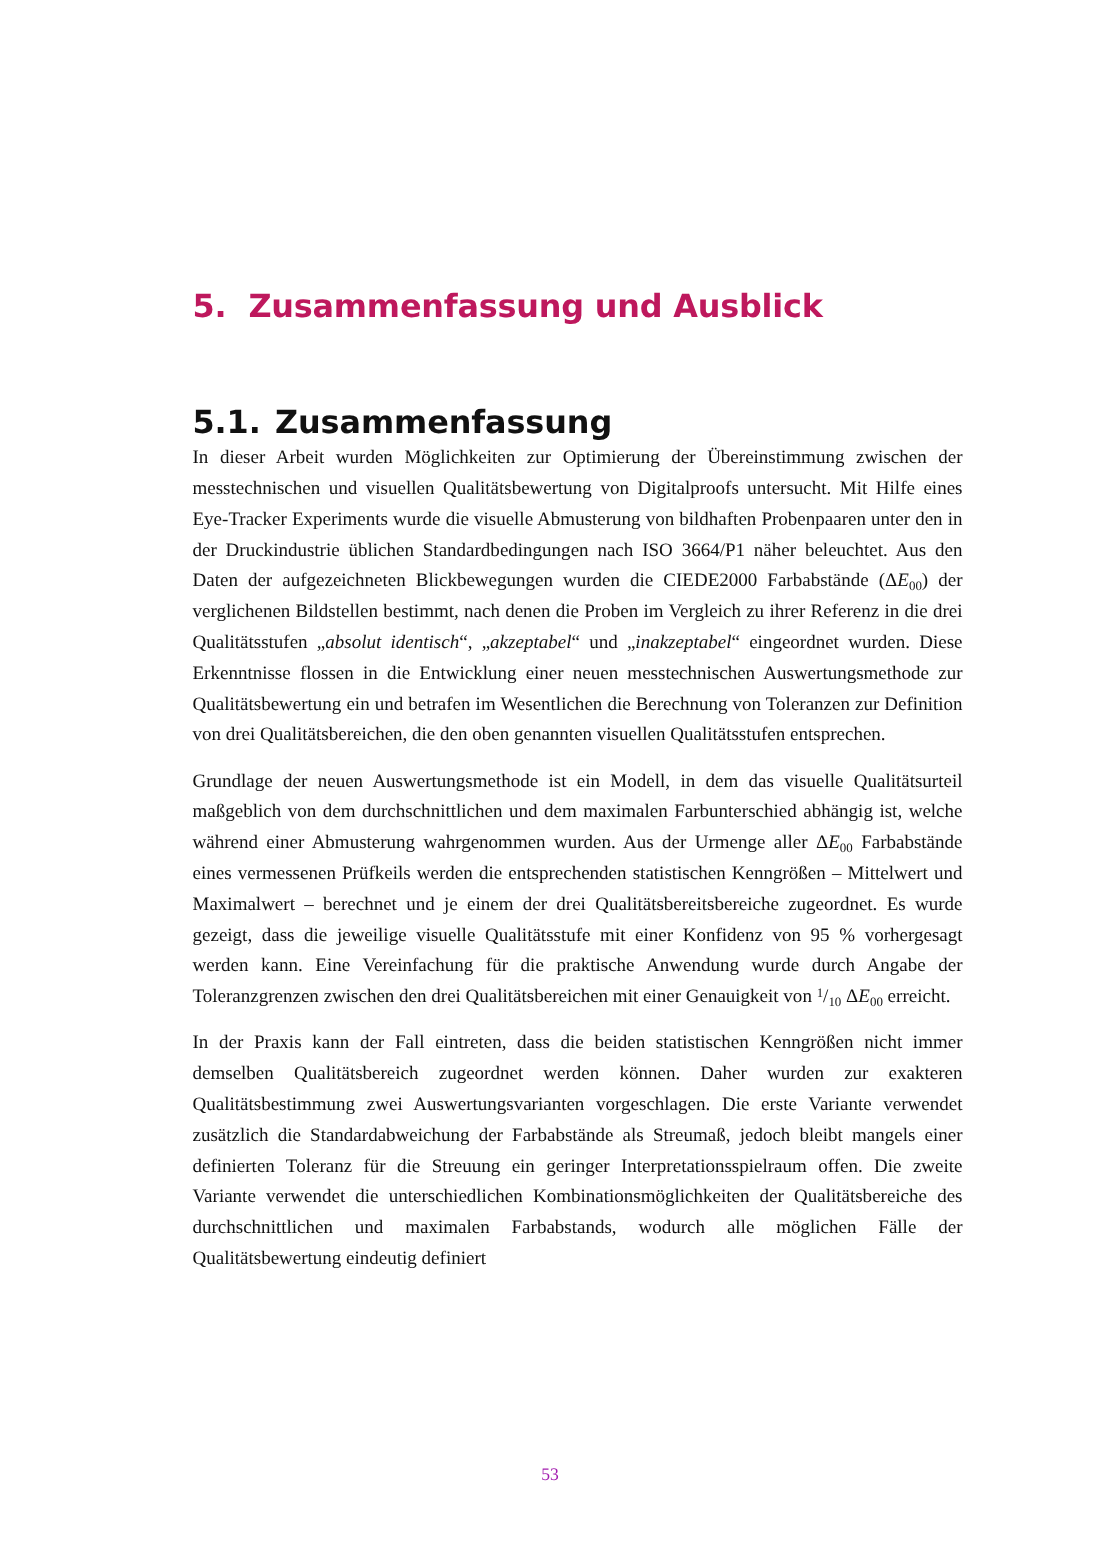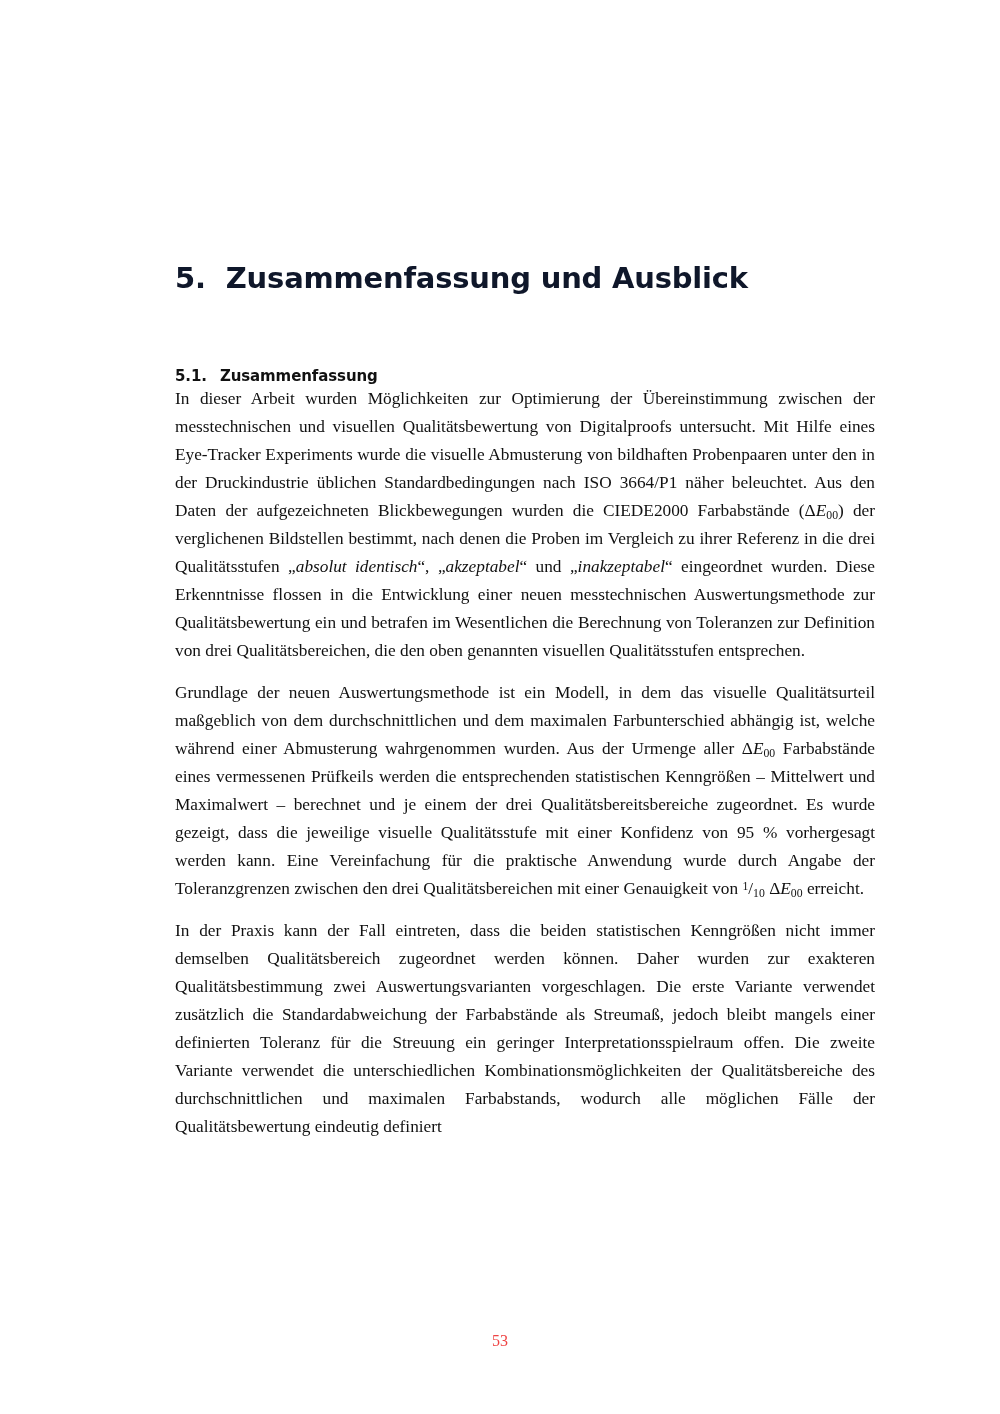--- a/index.html
+++ b/index.html
@@ -21,32 +21,32 @@
     box-sizing: border-box;
     width: 100%;
     padding: 262px 125px 0 175px;
   }
   h1.chapter {
     margin: 0;
     font-family: "DejaVu Sans", sans-serif;
     font-weight: bold;
     font-size: 29px;
     line-height: 1.15;
-    color: #0f172a;
+    color: #be185d;
     letter-spacing: -0.2px;
   }
   h1.chapter .chap-num {
     display: inline-block;
     margin-right: 20px;
   }
   h2.section {
     margin: 72px 0 0 0;
     font-family: "DejaVu Sans", sans-serif;
     font-weight: bold;
-    font-size: 15px;
+    font-size: 29px;
     line-height: 1.2;
     color: #111111;
     letter-spacing: -0.1px;
   }
   h2.section .sec-num {
     display: inline-block;
     margin-right: 13px;
   }
   .body-text {
     font-size: 17.3px;
@@ -69,21 +69,21 @@
     vertical-align: 0.38em;
     line-height: 0;
   }
   .page-number {
     position: absolute;
     left: 0;
     right: 0;
     bottom: 64px;
     text-align: center;
     font-size: 16px;
-    color: #ef4444;
+    color: #a21caf;
   }
 </style>
 </head>
 <body>
 
 <div class="page">
   <div class="content">
 
     <h1 class="chapter">
       <span class="chap-num">5.</span><span>Zusammenfassung und Ausblick</span>

